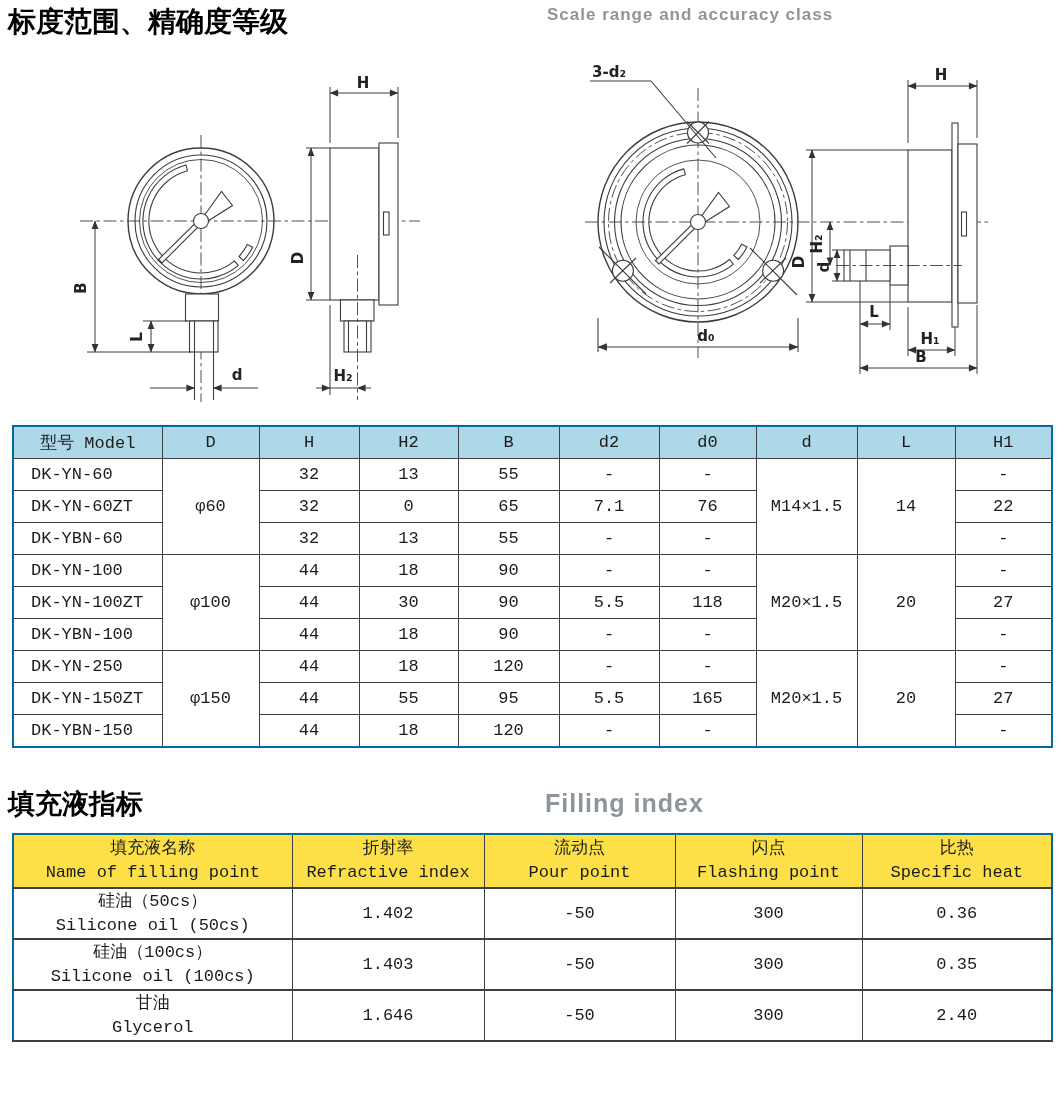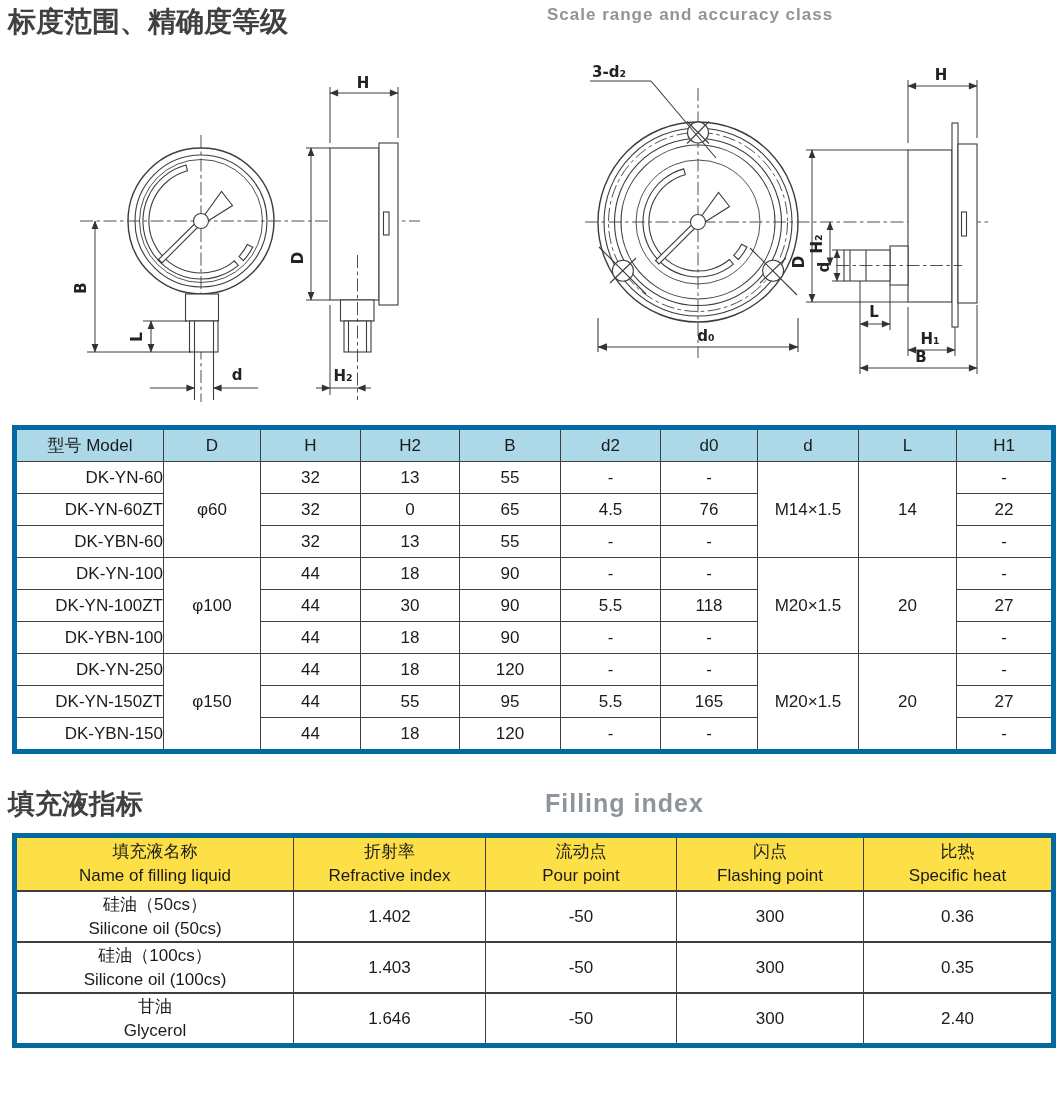--- a/index.html
+++ b/index.html
@@ -1,33 +1,33 @@
 <!DOCTYPE html>
 <html><head>
 <meta charset="utf-8">
 <style>
   html,body{margin:0;padding:0;background:#fff;}
   body{width:1063px;height:1105px;position:relative;font-family:"Liberation Sans","DejaVu Sans",sans-serif;color:#1b1b1b;}
-  .title-zh{position:absolute;font-weight:bold;color:#404040;}
+  .title-zh{position:absolute;font-weight:bold;color:#000000;}
   .title-en{position:absolute;font-weight:bold;color:#8d959c;letter-spacing:1px;}
   #sec1-zh{left:8px;top:3px;font-size:28px;}
   #sec1-en{left:547px;top:5px;font-size:17px;}
   #sec2-zh{left:8px;top:786px;font-size:27px;}
   #sec2-en{left:545px;top:789px;font-size:25px;}
   #drawings{position:absolute;left:0;top:55px;}
 
   table{border-collapse:collapse;table-layout:fixed;position:absolute;left:12px;background:#fff;}
   #dim-table{top:425px;width:1039px;}
   #fill-table{top:833px;width:1039px;}
   th,td{border:1px solid #3f3f3f;text-align:center;font-size:17px;font-weight:normal;
         padding:0;overflow:hidden;white-space:nowrap;}
-  table{border:5px solid #0369a1;}
+  table{border:2px solid #0369a1;font-family:Liberation Mono, monospace;}
   #dim-table th{height:31px;background:#acd8e8;}
   #dim-table td{height:31px;}
-  #dim-table td.model{text-align:right;padding-left:9px;}
+  #dim-table td.model{text-align:left;padding-left:17px;}
   #fill-table th{height:52px;background:#fde047;}
   #fill-table td{height:49px;border-top-width:2px;border-bottom-width:2px;}
   .two-line div{line-height:24px;}
   svg text{font-family:"DejaVu Sans","Liberation Sans",sans-serif;}
   .dlbl{font-size:15px;font-weight:bold;fill:#222;}
 </style>
 </head>
 <body>
 
 <div id="sec1-zh" class="title-zh">标度范围、精确度等级</div>
@@ -214,21 +214,21 @@
     <td>-</td>
     <td rowspan="3">M14×1.5</td>
     <td rowspan="3">14</td>
     <td>-</td>
   </tr>
   <tr>
     <td class="model">DK-YN-60ZT</td>
     <td>32</td>
     <td>0</td>
     <td>65</td>
-    <td>4.5</td>
+    <td>7.1</td>
     <td>76</td>
     <td>22</td>
   </tr>
   <tr>
     <td class="model">DK-YBN-60</td>
     <td>32</td>
     <td>13</td>
     <td>55</td>
     <td>-</td>
     <td>-</td>
@@ -305,21 +305,21 @@
     <col style="width:279px">
       <col style="width:192px">
       <col style="width:191px">
       <col style="width:187px">
       <col style="width:190px">
   </colgroup>
   <tbody>
       <tr>
     <th class="two-line">
       <div>填充液名称</div>
-      <div>Name of filling liquid</div>
+      <div>Name of filling point</div>
     </th>
     <th class="two-line">
       <div>折射率</div>
       <div>Refractive index</div>
     </th>
     <th class="two-line">
       <div>流动点</div>
       <div>Pour point</div>
     </th>
     <th class="two-line">

